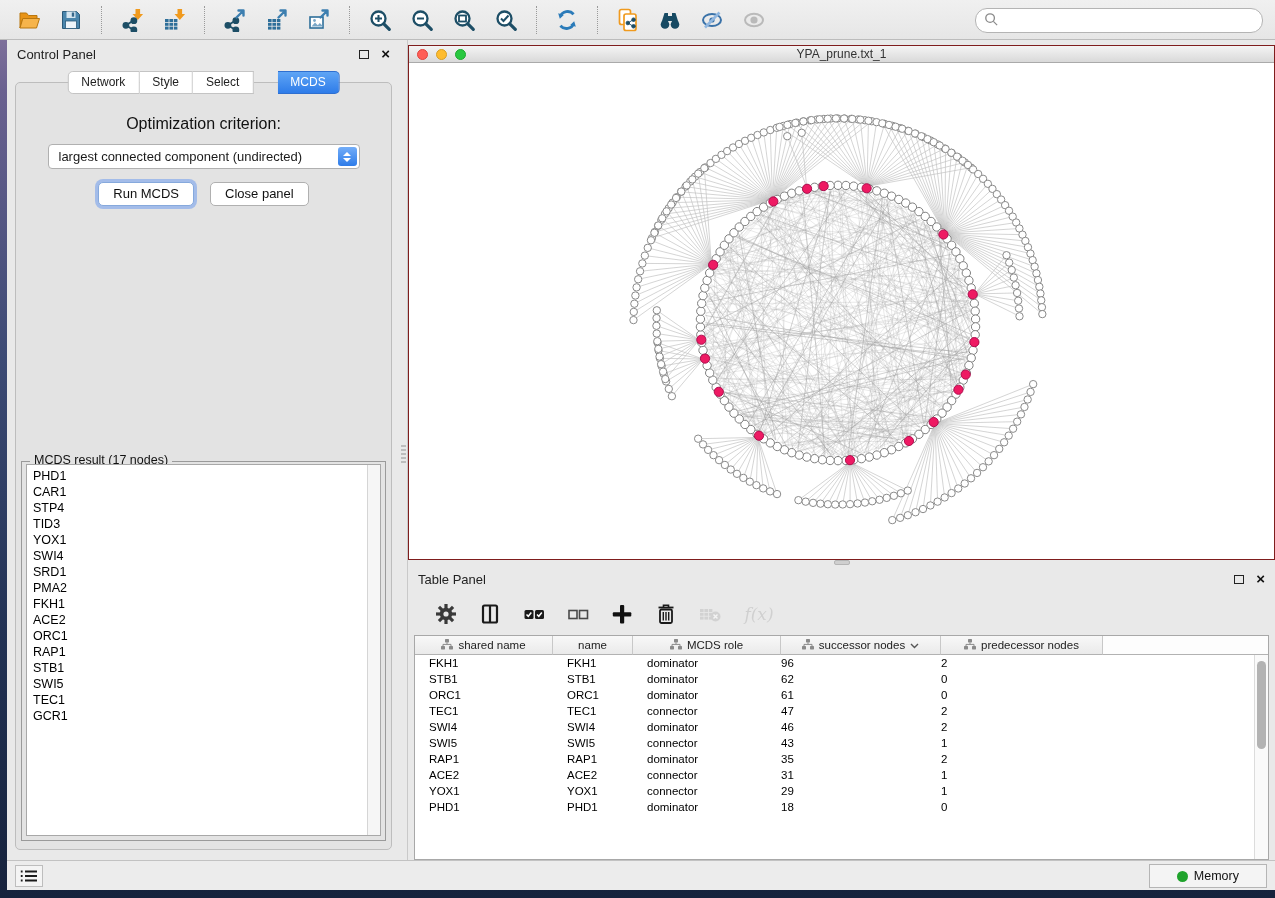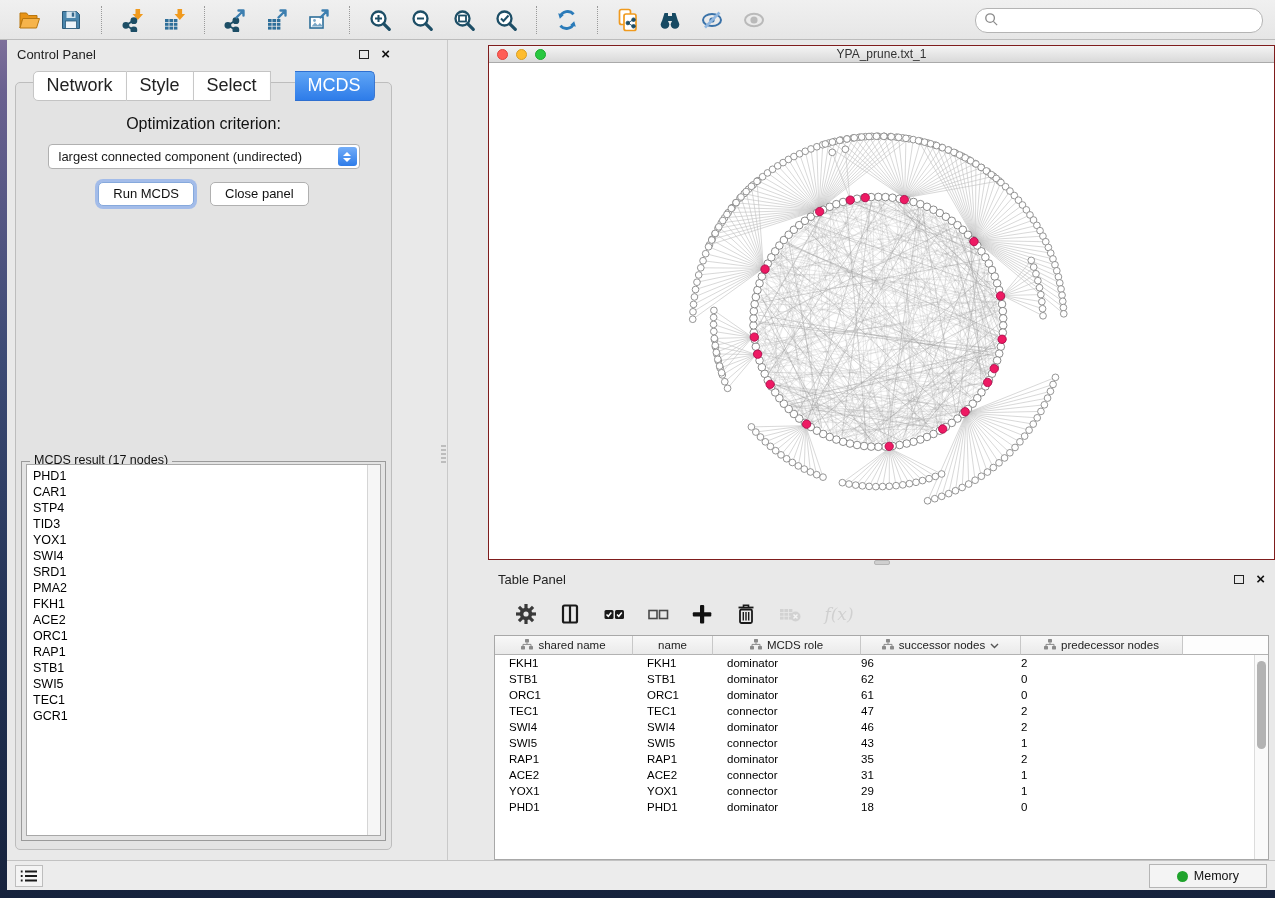--- a/index.html
+++ b/index.html
@@ -29,37 +29,37 @@
     background:#fff; padding:0 10px 0 28px; font-size:12px; outline:none;
     font-family:inherit;
   }
   .search-glyph { position:absolute; left:9px; top:4px; width:15px; height:15px; }
 
   
   .window {
     position:absolute; left:7px; top:40px; right:0; bottom:8px;
     background:#e9e9e9; display:flex; flex-direction:column;
   }
-  .main-row { flex:1; display:flex; min-height:0;gap:40px; }
+  .main-row { flex:1; display:flex; min-height:0; }
 
   
   .control-panel { width:393px; flex:none; display:flex; flex-direction:column; position:relative; }
   .panel-header { height:28px; display:flex; align-items:center; padding:0 10px; }
   .panel-title { font-size:13px; color:#222; }
   .panel-header .spacer { flex:1; }
   .float-btn { width:10px; height:9px; border:1.6px solid #222; margin-right:12px; cursor:default; }
   .close-btn { font-size:15px; font-weight:bold; color:#111; line-height:10px; cursor:default; }
 
   .cp-pane {
     margin:14px 8px 10px; flex:1; position:relative;
     background:#e3e3e3; border:1px solid #bdbdbd; border-radius:5px;
   }
   .cp-tabs { position:absolute; top:-12px; left:50%; transform:translateX(-50%); display:flex; z-index:3; }
   .seg {
-    padding:3px 13px 4px; font-size:18px; background:#fff; color:#222;
+    padding:3px 13px 4px; font-size:12px; background:#fff; color:#222;
     border:1px solid #c4c4c4; border-left:none; cursor:default; white-space:nowrap;
   }
   .seg:first-child { border-left:1px solid #c4c4c4; border-radius:5px 0 0 5px; }
   .seg:last-child { border-radius:0 5px 5px 0; }
   .seg.active {
     background:linear-gradient(#5fa5f5,#2e7ce9); color:#fff; border-color:#2e6fd0;margin-left:24px;
   }
   .opt-label { text-align:center; padding-top:32px; font-size:16px; color:#111; }
   .dropdown {
     position:relative; width:312px; height:25px; margin:11px auto 0;

